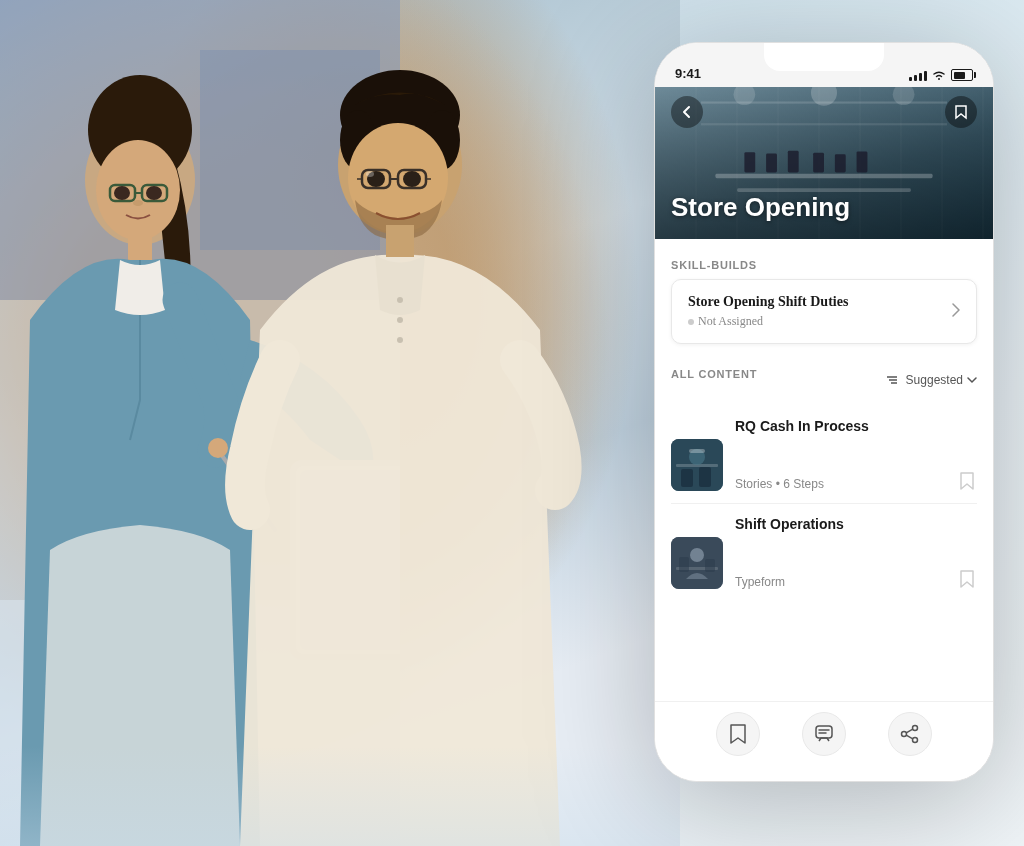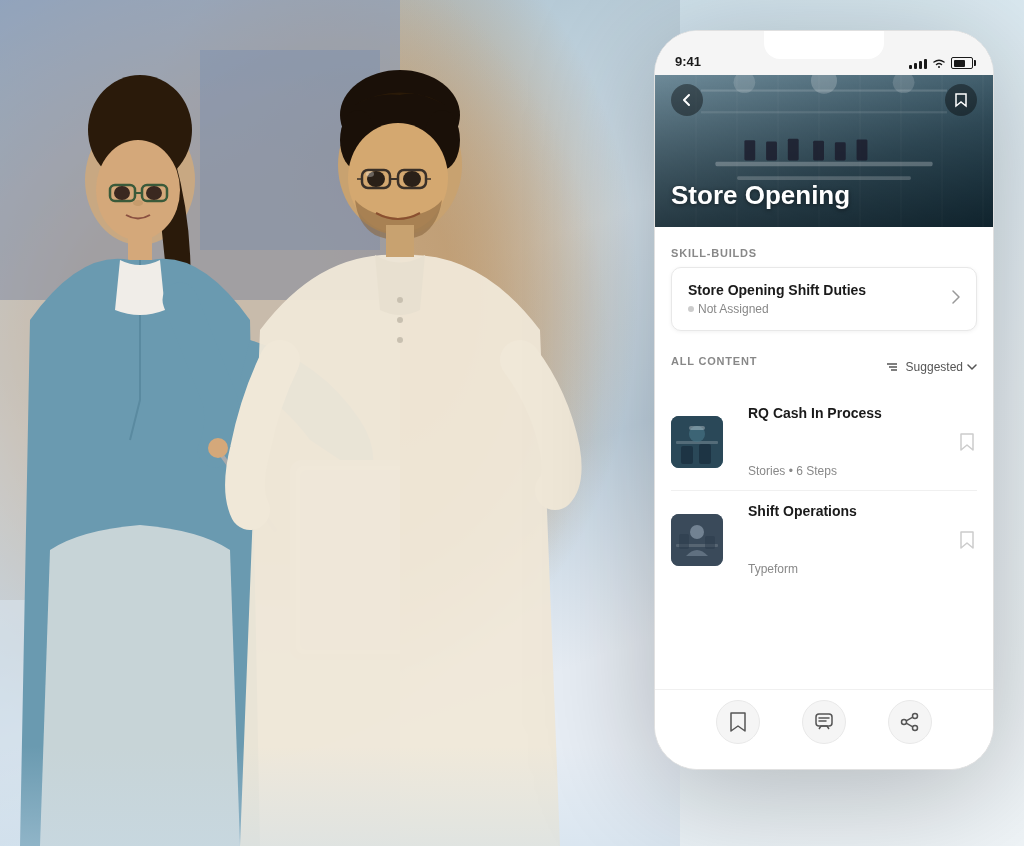--- a/index.html
+++ b/index.html
@@ -24,21 +24,21 @@
         radial-gradient(ellipse at 30% 40%, #c8a882 20%, transparent 60%),
         radial-gradient(ellipse at 55% 35%, #b8956a 15%, transparent 50%),
         linear-gradient(160deg, #9eb5c8 0%, #b8ccd8 20%, #d4e2ec 40%, #c2d4e2 60%, #e8eef5 80%);
       overflow: hidden;
     }
 
     
     .phone-wrapper {
       position: absolute;
       right: 30px;
-      top: 30px;
+      top: 42px;
       width: 340px;
       height: 740px;
       filter: drop-shadow(0 20px 60px rgba(0,0,0,0.25));
     }
 
     .phone-body {
       width: 100%;
       height: 100%;
       background: #ffffff;
       border-radius: 44px;
@@ -226,20 +226,21 @@
       display: flex;
       align-items: center;
       justify-content: space-between;
       margin-bottom: 24px;
       box-shadow: 0 1px 4px rgba(0,0,0,0.06);
       cursor: pointer;
     }
 
     .skill-build-info {
       flex: 1;
+      font-family: Liberation Serif, serif;
     }
 
     .skill-build-title {
       font-size: 14px;
       font-weight: 600;
       color: #1a1a1a;
       margin-bottom: 4px;
     }
 
     .skill-build-status {
@@ -277,22 +278,22 @@
       align-items: center;
       gap: 4px;
       font-size: 12px;
       color: #555555;
       cursor: pointer;
     }
 
     
     .content-item {
       display: flex;
-      align-items: center;
-      gap: 25px;
+      align-items: flex-end;
+      gap: 12px;
       padding: 12px 0;
       border-bottom: 1px solid #f0f0f0;
       cursor: pointer;
     }
 
     .content-item:last-child {
       border-bottom: none;
     }
 
     .content-thumbnail {

